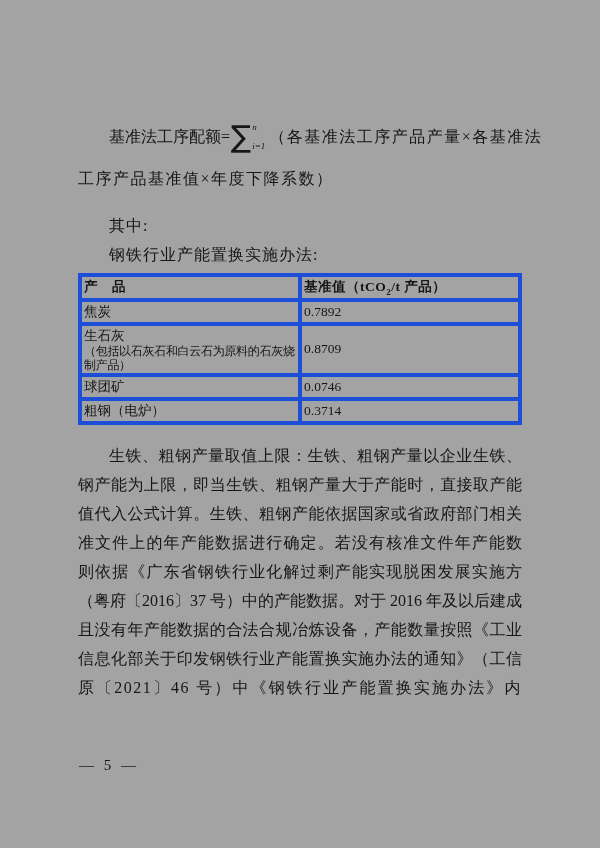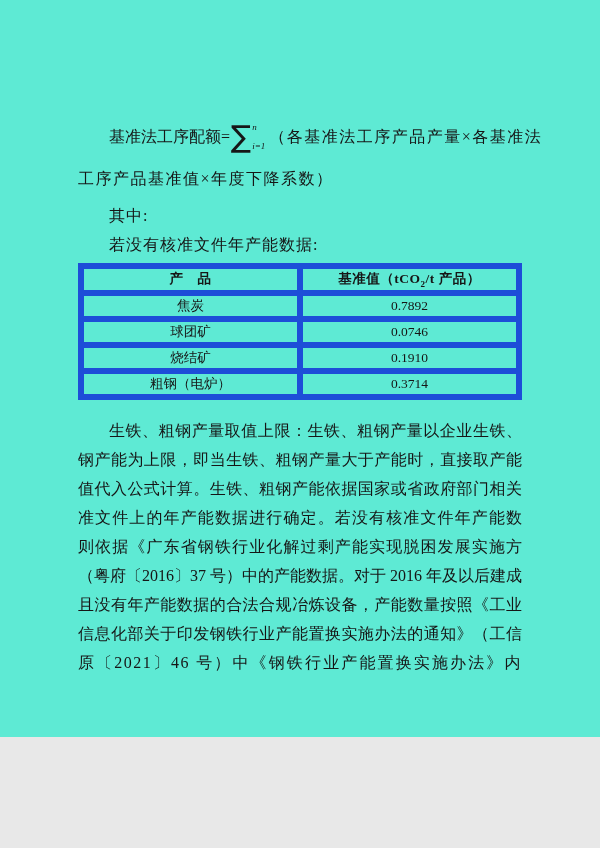--- a/index.html
+++ b/index.html
@@ -1,21 +1,21 @@
 <!DOCTYPE html>
 <html><head>
 <meta charset="utf-8">
 <style>
   * { margin: 0; padding: 0; box-sizing: border-box; }
   html, body { background: #e8e8e8; }
   .page {
     position: relative;
     width: 600px;
-    height: 737px;
-    background: #5eead4;
+    height: 848px;
+    background: #a3a3a3;
     font-family: "Liberation Serif", "DejaVu Serif", serif;
     color: #161616;
     overflow: hidden;
   }
   .content {
     position: absolute;
     left: 78px;
     top: 118px;
     width: 444px;
   }
@@ -56,31 +56,31 @@
     font-size: 16px;
     letter-spacing: 1.5px;
   }
   
   .intro-line {
     padding-left: 31px;
     line-height: 29px;
     font-size: 16px;
     letter-spacing: 1px;
   }
-  .intro-line.first { margin-top: 8px; }
+  .intro-line.first { margin-top: 18px; }
   
   table.benchmark {
     margin-top: 4px;
     width: 444px;
     border-collapse: collapse;
     table-layout: fixed;
   }
   table.benchmark th, table.benchmark td {
-    border: 6px solid #1d4ed8;
-    text-align: center;
+    border: 4px solid #1d4ed8;
+    text-align: left;
     vertical-align: middle;
     padding: 1px 2px;
   }
   table.benchmark th {
     font-weight: bold;
     font-size: 13.5px;
     height: 22px;
     letter-spacing: 0.5px;
   }
   table.benchmark td { font-size: 13.5px; height: 21px; margin-left: 48px; }
@@ -123,39 +123,42 @@
         <span class="sigma-scripts">
           <span>n</span>
           <span>i=1</span>
         </span>
       </span>
       <span class="formula-rest">（各基准法工序产品产量×各基准法</span>
     </div>
     <div class="formula-line2">工序产品基准值×年度下降系数）</div>
 
     <div class="intro-line first">其中:</div>
-    <div class="intro-line">若没有核准文件年产能数据:</div>
+    <div class="intro-line">钢铁行业产能置换实施办法:</div>
 
     <table class="benchmark">
       <tbody>
         <tr>
           <th class="col-product">产　品</th>
           <th class="col-value"><span>基准值（tCO</span><sub class="unit-sub">2</sub><span>/t 产品）</span></th>
         </tr>
         <tr>
           <td class="col-product">焦炭</td>
           <td class="col-value">0.7892</td>
         </tr>
         <tr>
+          <td class="col-product">
+            <div class="product-main">生石灰</div>
+            <div class="product-note">（包括以石灰石和白云石为原料的石灰烧制产品）</div>
+          </td>
+          <td class="col-value">0.8709</td>
+        </tr>
+        <tr>
           <td class="col-product">球团矿</td>
           <td class="col-value">0.0746</td>
-        </tr>
-        <tr>
-          <td class="col-product">烧结矿</td>
-          <td class="col-value">0.1910</td>
         </tr>
         <tr>
           <td class="col-product">粗钢（电炉）</td>
           <td class="col-value">0.3714</td>
         </tr>
       </tbody>
     </table>
 
     <div class="body-paragraph">
       <div class="body-line indent">生铁、粗钢产量取值上限：生铁、粗钢产量以企业生铁、粗</div>

